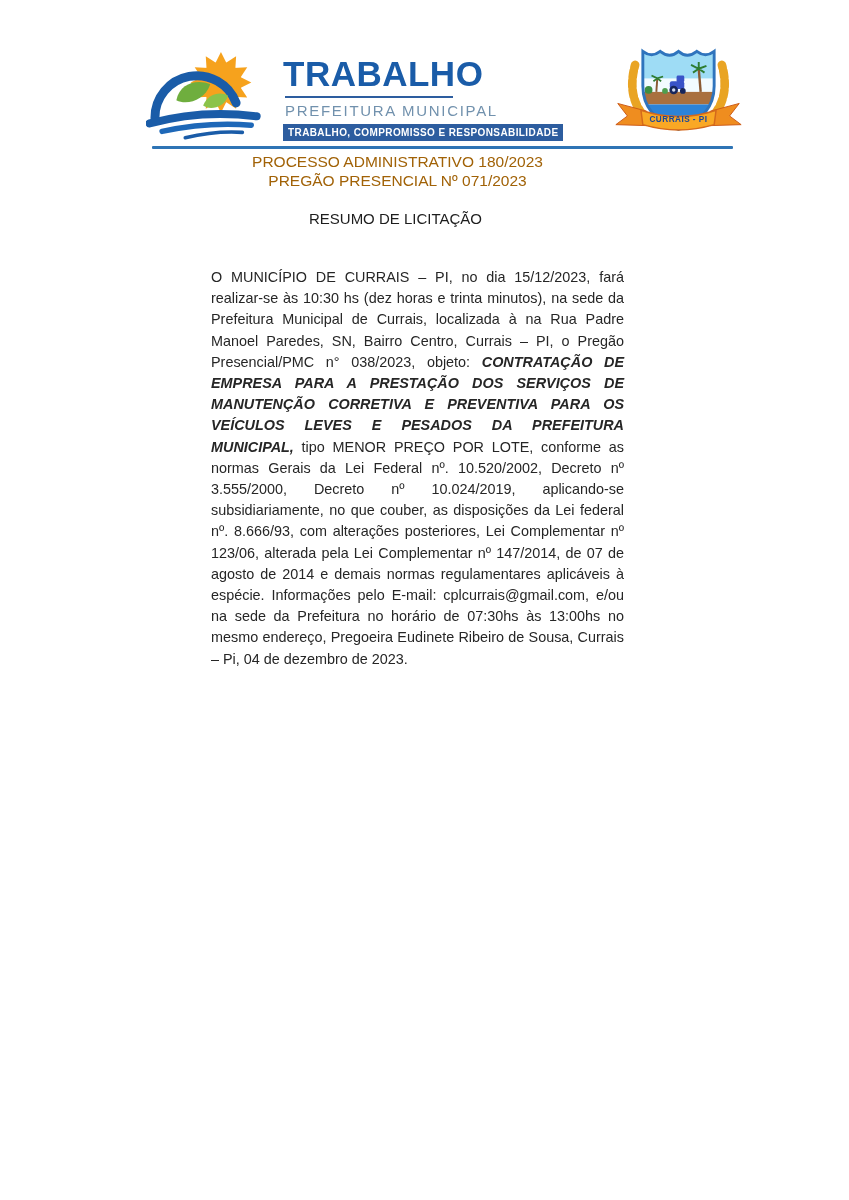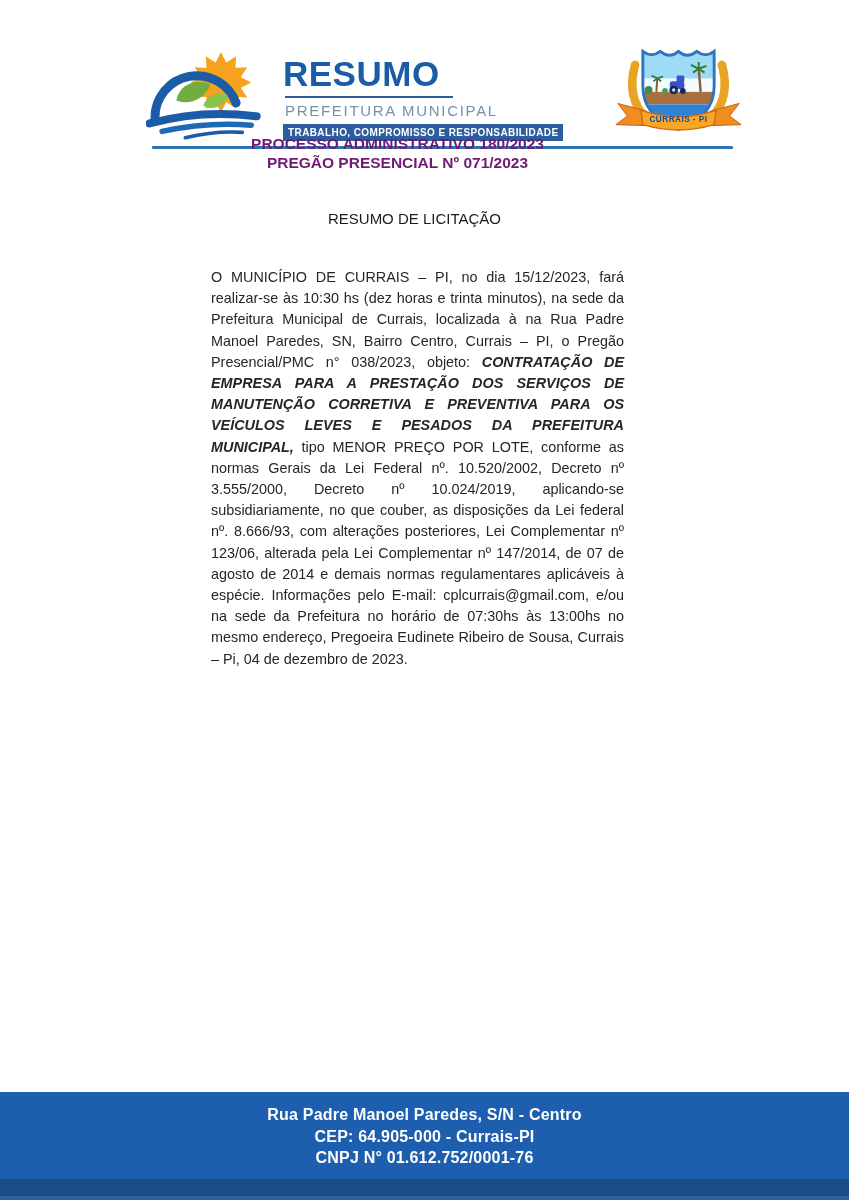--- a/index.html
+++ b/index.html
@@ -32,26 +32,26 @@
   .crest { position: absolute; left: 606px; top: 36px; }
 
   
   .header-rule {
     position: absolute; left: 152px; top: 146px;
     width: 581px; height: 3px; background: #2e74b5; border-radius: 1px;
   }
 
   
   .title-block {
-    position: absolute; left: 191px; top: 135px; width: 413px;
-    text-align: center; font-weight: bold; font-size: 15.5px;
-    line-height: 18.5px; color: #701a75;
+    position: absolute; left: 191px; top: 153px; width: 413px;
+    text-align: center; font-weight: normal; font-size: 15.5px;
+    line-height: 18.5px; color: #a16207;
   }
   .doc-subtitle {
-    position: absolute; left: 208px; top: 210px; width: 413px;
+    position: absolute; left: 189px; top: 210px; width: 413px;
     text-align: center; font-size: 15px; color: #1d1d1d;
   }
 
   
   .body-paragraph {
     position: absolute; left: 199px; top: 255px; width: 413px;
     margin: 12px; text-align: justify;
     font-size: 14.4px; line-height: 21.2px; color: #262626;
   }
   .seg-normal { font-weight: normal; font-style: normal; }
@@ -100,21 +100,21 @@
       <path d="M64,66 C70,52 84,50 92,55 C88,68 72,72 64,66 Z" fill="#8bc34a"></path>
     </g>
     <g fill="none">
       <path d="M4,86 Q62,70 124,78" stroke="#1a5ca8" stroke-width="9" stroke-linecap="round"></path>
       <path d="M18,95 Q68,84 118,88" stroke="#1e68b8" stroke-width="6" stroke-linecap="round"></path>
       <path d="M44,102 Q78,94 108,96" stroke="#1a5ca8" stroke-width="4" stroke-linecap="round"></path>
     </g>
   </svg>
 
   <div class="logo-text">
-    <div class="logo-name">RESUMO</div>
+    <div class="logo-name">TRABALHO</div>
     <div class="logo-divider"></div>
     <div class="logo-sub">PREFEITURA MUNICIPAL</div>
     <div class="logo-tagline">TRABALHO, COMPROMISSO E RESPONSABILIDADE</div>
   </div>
 
   <svg class="crest" width="145" height="106" viewBox="0 0 150 110">
     <defs>
       <clipPath id="shieldClip">
         <path d="M38,16 Q47,23 56,16 Q66,24 75,16 Q84,24 94,16 Q103,23 112,16 L112,52 Q112,84 75,97 Q38,84 38,52 Z"></path>
       </clipPath>
@@ -156,22 +156,14 @@
   <div class="header-rule"></div>
 
   <div class="title-block">
     <div>PROCESSO ADMINISTRATIVO 180/2023</div>
     <div>PREGÃO PRESENCIAL Nº 071/2023</div>
   </div>
   <div class="doc-subtitle">RESUMO DE LICITAÇÃO</div>
 
   <p class="body-paragraph"><span class="seg-normal">O MUNICÍPIO DE CURRAIS – PI, no dia 15/12/2023, fará realizar-se às 10:30 hs (dez horas e trinta minutos), na sede da Prefeitura Municipal de Currais, localizada à na Rua Padre Manoel Paredes, SN, Bairro Centro, Currais – PI, o Pregão Presencial/PMC n° 038/2023, objeto: </span><span class="seg-bold-italic">CONTRATAÇÃO DE EMPRESA PARA A PRESTAÇÃO DOS SERVIÇOS DE MANUTENÇÃO CORRETIVA E PREVENTIVA PARA OS VEÍCULOS LEVES E PESADOS DA PREFEITURA MUNICIPAL,</span><span class="seg-normal"> tipo MENOR PREÇO POR LOTE, conforme as normas Gerais da Lei Federal nº. 10.520/2002, Decreto nº 3.555/2000, Decreto nº 10.024/2019, aplicando-se subsidiariamente, no que couber, as disposições da Lei federal nº. 8.666/93, com alterações posteriores, Lei Complementar nº 123/06, alterada pela Lei Complementar nº 147/2014, de 07 de agosto de 2014 e demais normas regulamentares aplicáveis à espécie. Informações pelo E-mail: cplcurrais@gmail.com, e/ou na sede da Prefeitura no horário de 07:30hs às 13:00hs no mesmo endereço, Pregoeira Eudinete Ribeiro de Sousa, Currais – Pi, 04 de dezembro de 2023.</span></p>
 
-  <footer class="footer">
-    <div class="footer-lines">
-      <div>Rua Padre Manoel Paredes, S/N - Centro</div>
-      <div>CEP: 64.905-000 - Currais-PI</div>
-      <div>CNPJ N° 01.612.752/0001-76</div>
-    </div>
-    <div class="footer-strip"></div>
-  </footer>
 
 </div>
 
 </body></html>

